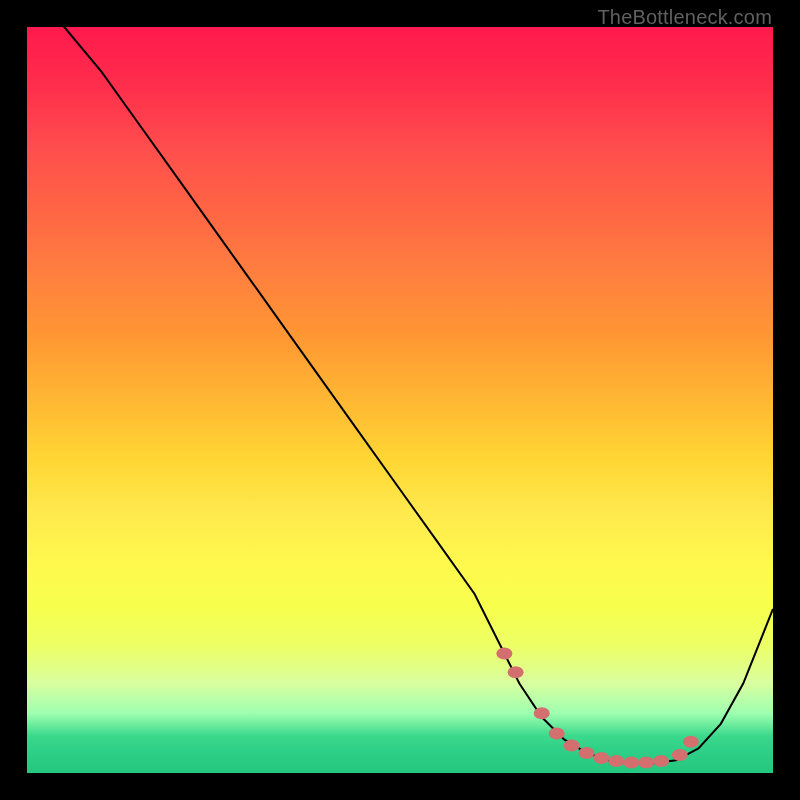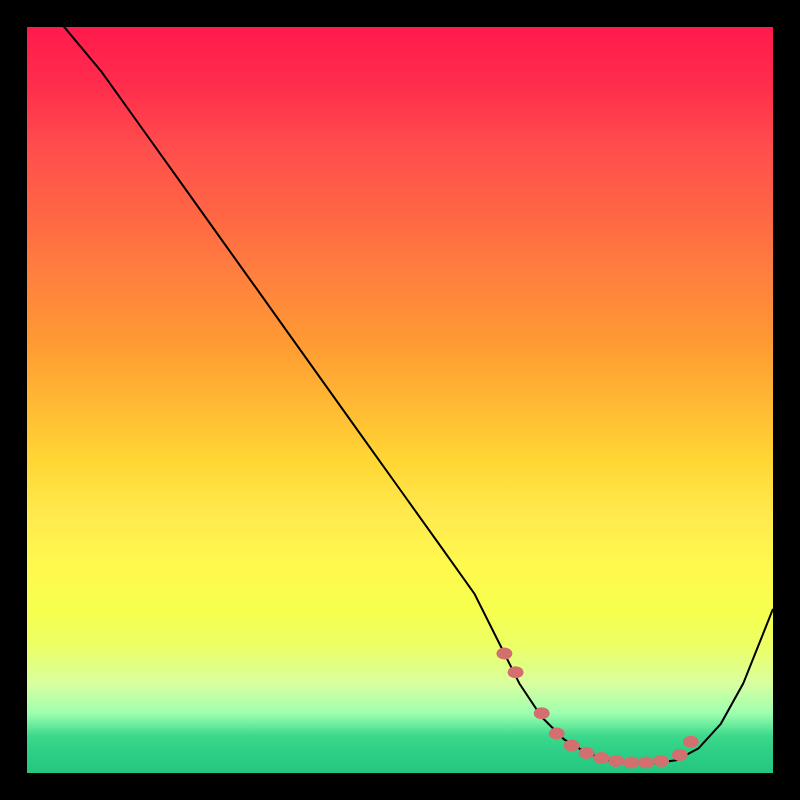--- a/index.html
+++ b/index.html
@@ -86,13 +86,14 @@
           <ellipse cx="589.3" cy="734.1" rx="8" ry="6" fill="#d36f6f"></ellipse>
           <ellipse cx="604.3" cy="735.6" rx="8" ry="6" fill="#d36f6f"></ellipse>
           <ellipse cx="619.2" cy="735.6" rx="8" ry="6" fill="#d36f6f"></ellipse>
           <ellipse cx="634.1" cy="734.1" rx="8" ry="6" fill="#d36f6f"></ellipse>
           <ellipse cx="652.8" cy="728.1" rx="8" ry="6" fill="#d36f6f"></ellipse>
           <ellipse cx="663.9" cy="714.7" rx="8" ry="6" fill="#d36f6f"></ellipse>
         </g>
     </svg>
   </div>
 
+  <div class="watermark">TheBottleneck.com</div>
 </div>
 
 </body></html>

